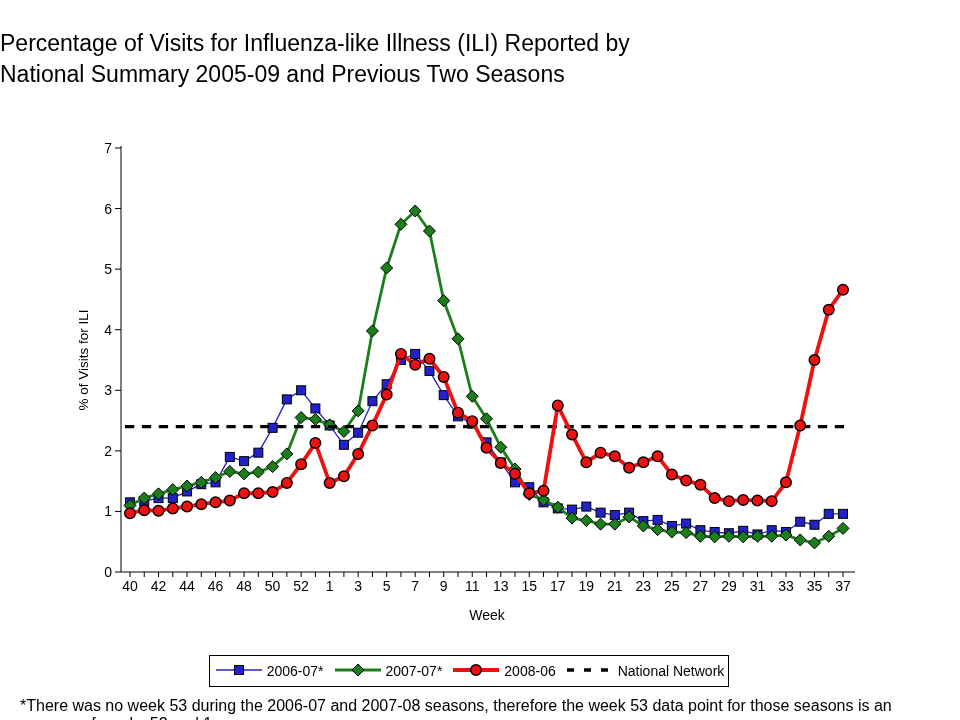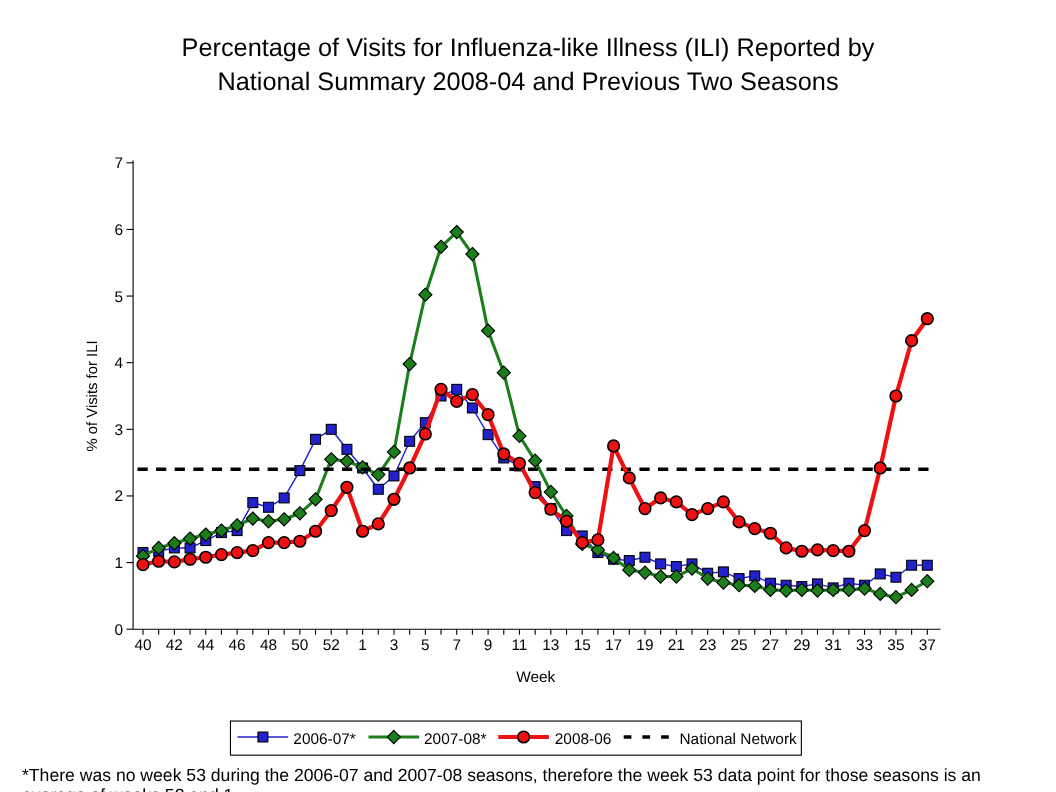--- a/index.html
+++ b/index.html
@@ -1,34 +1,34 @@
 <!DOCTYPE html>
 <html><head>
 <meta charset="utf-8">
 <style>
   html,body{margin:0;padding:0;background:#fff;}
   .page{position:relative;width:960px;height:720px;background:#fff;overflow:hidden;
         font-family:"Liberation Sans",sans-serif;color:#000;}
-  .chart-title{position:absolute;top:28px;left:0;width:960px;text-align:center;
+  .chart-title{position:absolute;top:28px;left:0;width:960px;
         font-size:23px;line-height:31px;font-weight:400;}
   #plot{position:absolute;left:0;top:0;}
   #plot text{font-family:"Liberation Sans",sans-serif;fill:#000;}
   .legend{position:absolute;left:209px;top:655px;width:518px;height:30px;border:1px solid #000;
         display:flex;align-items:center;justify-content:center;gap:9px;font-size:14px;background:#fff;}
   .legend-item{display:flex;align-items:center;gap:3px;white-space:nowrap;}
   .footnote{position:absolute;left:20px;top:697px;width:932px;font-size:16px;}
 </style>
 </head>
 <body>
 
 <div class="page">
 
   <div class="chart-title">
     <div>Percentage of Visits for Influenza-like Illness (ILI) Reported by</div>
-    <div>National Summary 2008-04 and Previous Two Seasons</div>
+    <div>National Summary 2005-09 and Previous Two Seasons</div>
   </div>
 
   <svg id="plot" width="960" height="720">
       <g stroke="#000" stroke-width="1">
         <line x1="121" y1="146" x2="121" y2="572"></line>
         <line x1="121" y1="572" x2="855" y2="572"></line>
       </g>
       <g stroke="#000" stroke-width="1">
         <line x1="115" y1="572" x2="121" y2="572"></line>
         <line x1="115" y1="511.429" x2="121" y2="511.429"></line>
@@ -299,21 +299,21 @@
             <line x1="2" y1="8" x2="48" y2="8" stroke="#2222CC" stroke-width="1.3"></line>
             <rect x="20.5" y="3.5" width="9" height="9" fill="#2222CC" stroke="#000" stroke-width="1"></rect>
           </svg></span>
       <span>2006-07*</span>
     </span>
     <span class="legend-item">
       <span><svg width="50" height="16">
             <line x1="2" y1="8" x2="48" y2="8" stroke="#1B7E1B" stroke-width="2.8"></line>
             <path d="M25 2 L31 8 L25 14 L19 8 Z" fill="#1B7E1B" stroke="#000" stroke-width="1"></path>
           </svg></span>
-      <span>2007-08*</span>
+      <span>2007-07*</span>
     </span>
     <span class="legend-item">
       <span><svg width="50" height="16">
             <line x1="2" y1="8" x2="48" y2="8" stroke="#EE1111" stroke-width="3.8"></line>
             <circle cx="25" cy="8" r="5.3" fill="#EE1111" stroke="#000" stroke-width="1.4"></circle>
           </svg></span>
       <span>2008-06</span>
     </span>
     <span class="legend-item">
       <span><svg width="50" height="16">

